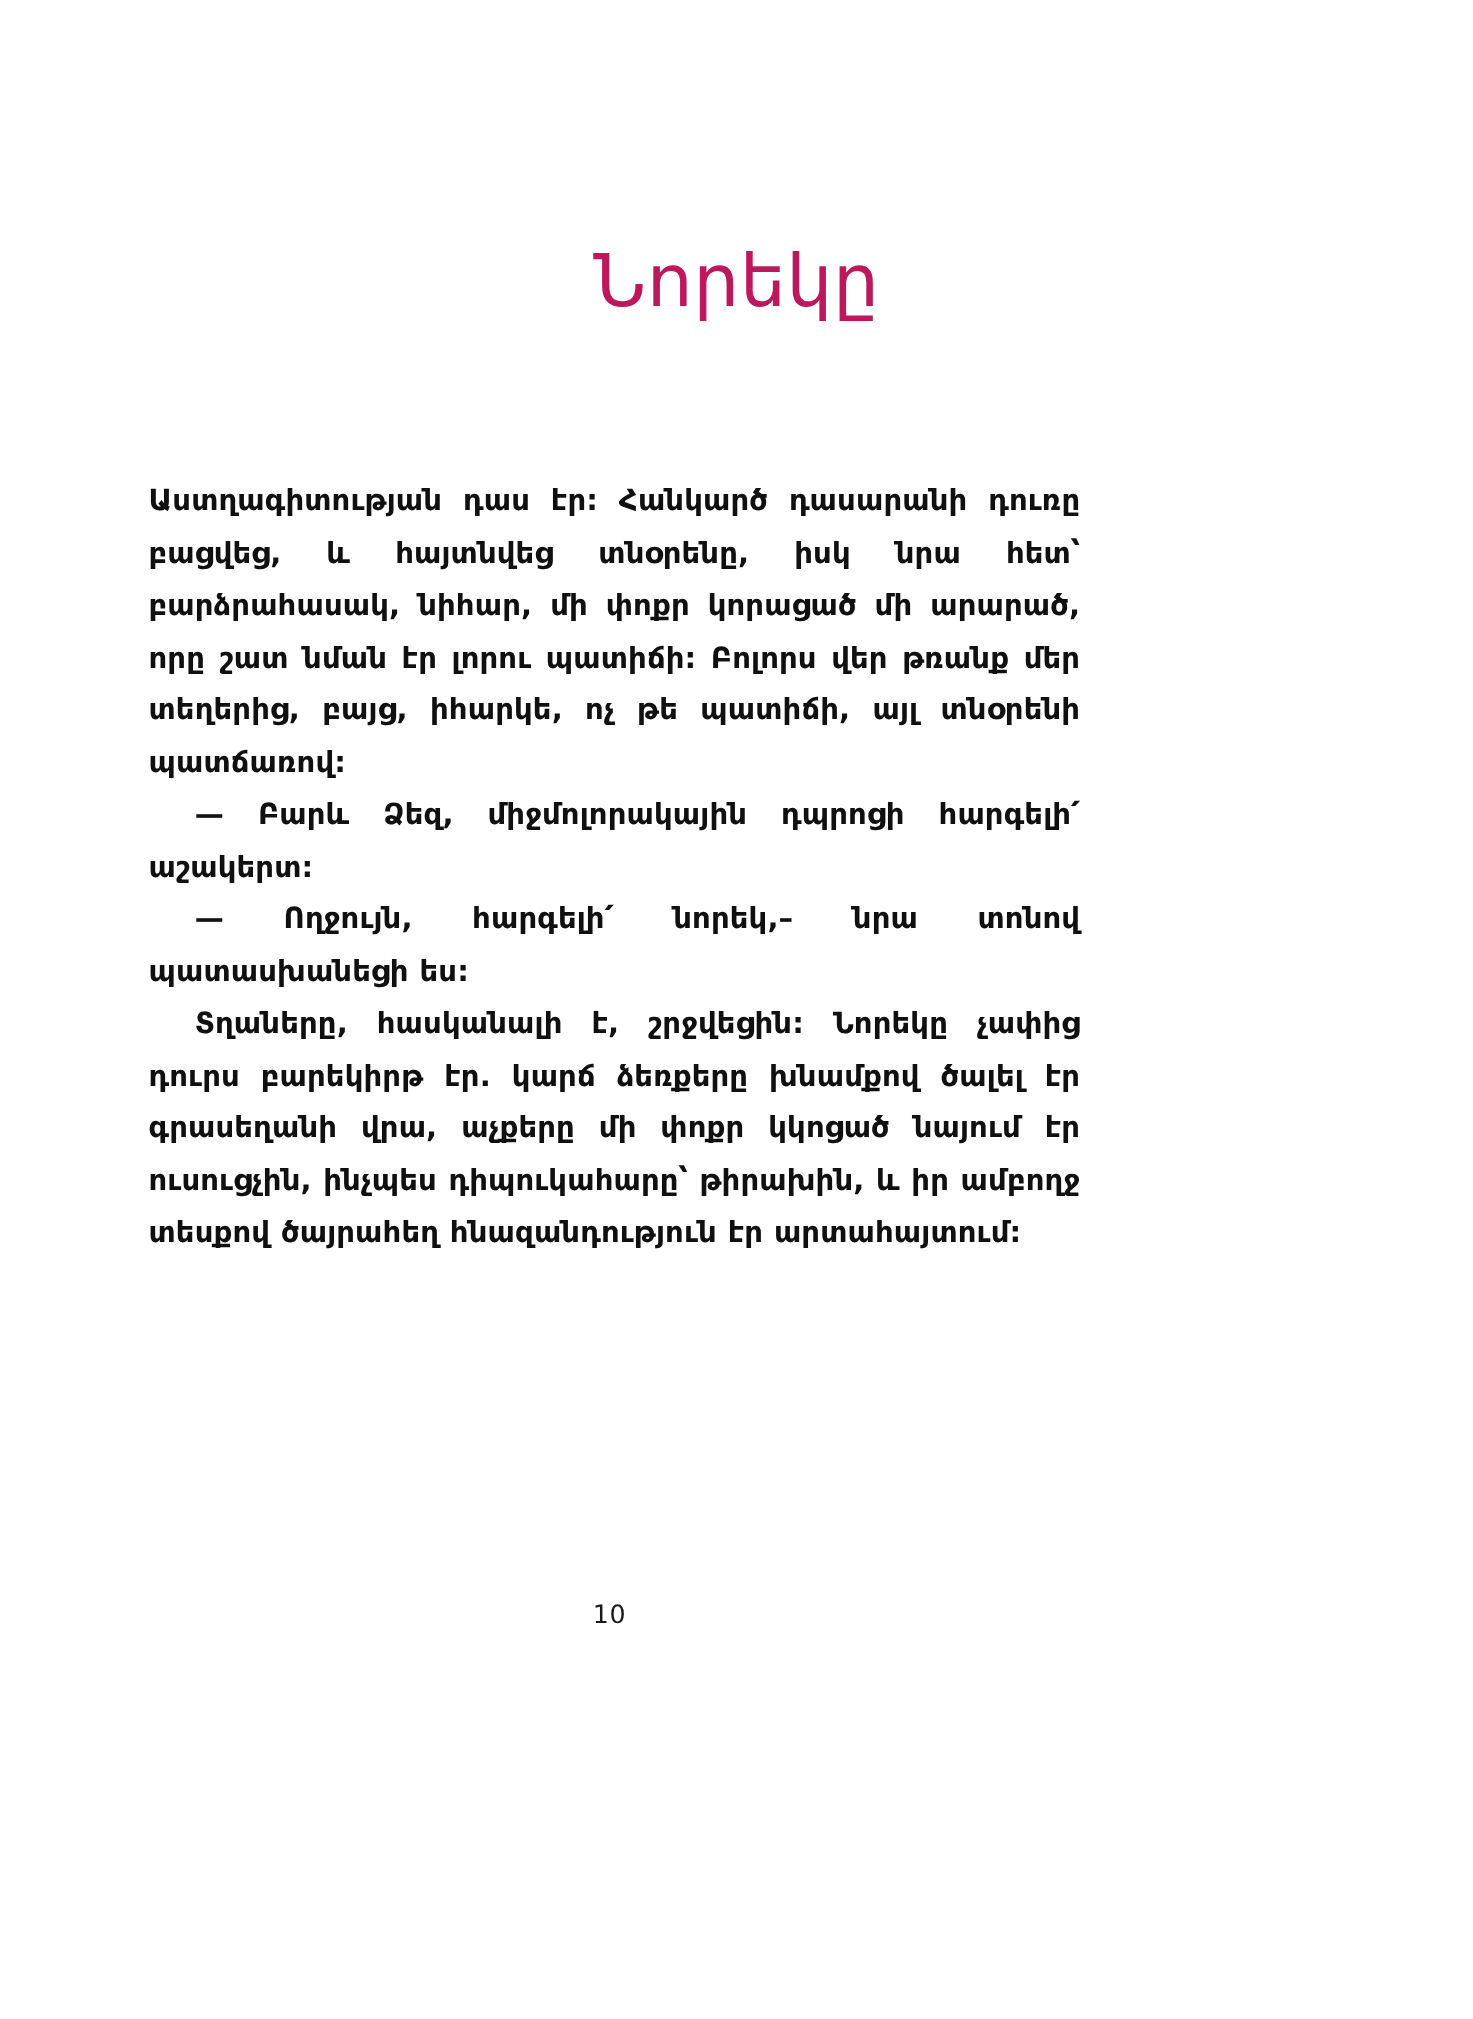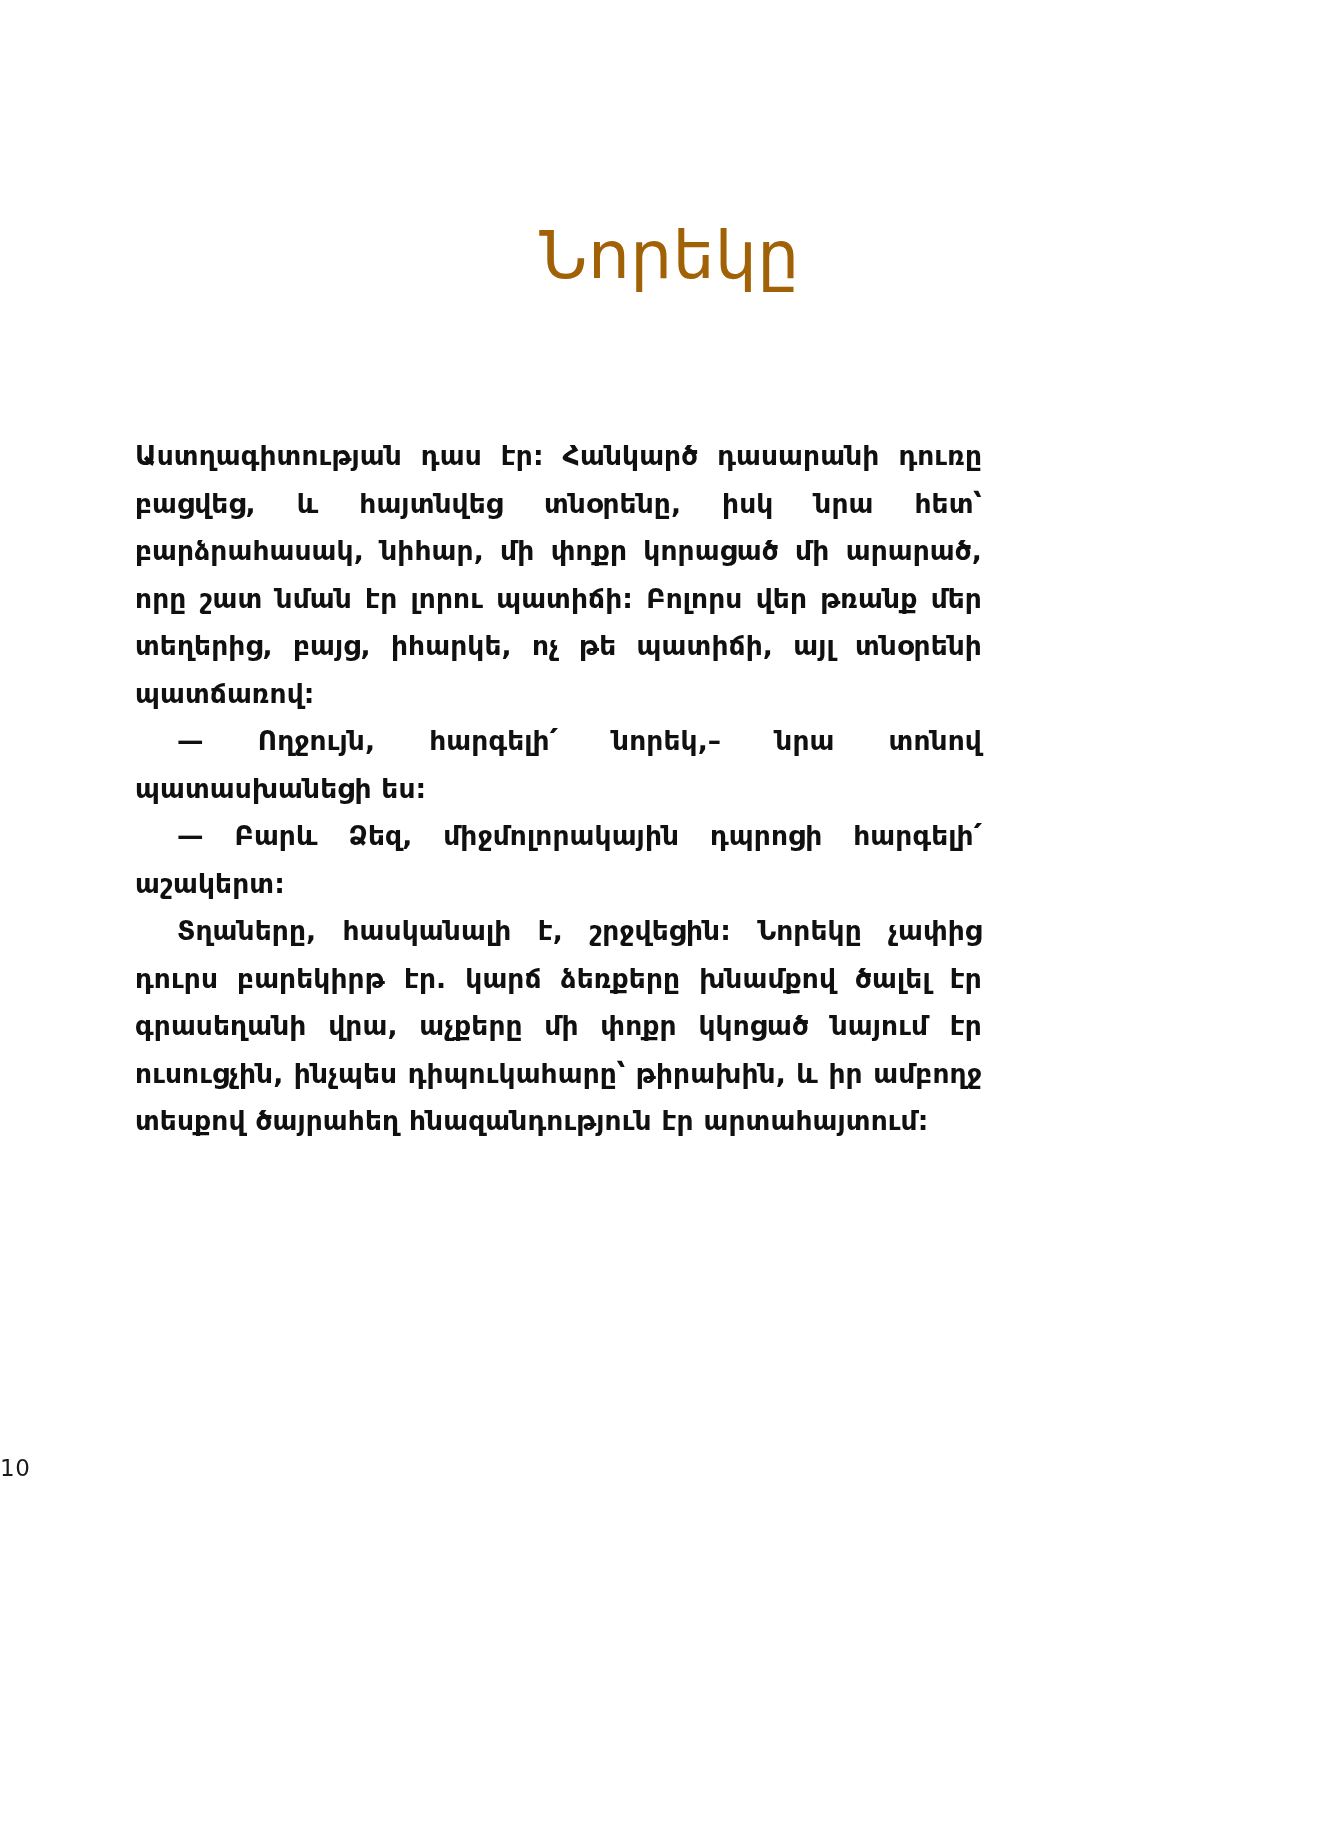--- a/index.html
+++ b/index.html
@@ -23,21 +23,21 @@
     left: 0;
     top: 176px;
     width: 1339px;
     text-align: center;
   }
   .book-title {
     display: inline-block;
     font-family: "DejaVu Sans", sans-serif;
     font-size: 66px;
     font-weight: 400;
-    color: #a16207;
+    color: #be185d;
     letter-spacing: 0.5px;
     line-height: 1.1;
     white-space: nowrap;
   }
 
   
   .text-column {
     position: absolute;
     left: 135px;
     top: 432px;
@@ -59,43 +59,43 @@
   .para.indent {
     text-indent: 42px;
   }
 
   
   .folio-block {
     position: absolute;
     left: 0;
     top: 1455px;
     width: 1108px;
-    text-align: left;
+    text-align: center;
   }
   .folio {
     display: inline-block;
     font-family: "DejaVu Sans", sans-serif;
     font-size: 23px;
     color: #1a1a1a;
     letter-spacing: 0.5px;
   }
 </style>
 </head>
 <body>
 
 <div class="page">
 
   <div class="title-block">
     <h1 class="book-title">Նորեկը</h1>
   </div>
 
   <div class="text-column">
     <p class="para">Աստղագիտության դաս էր: Հանկարծ դասարանի դուռը բացվեց, և հայտնվեց տնօրենը, իսկ նրա հետ՝ բարձրահասակ, նիհար, մի փոքր կորացած մի արարած, որը շատ նման էր լորու պատիճի: Բոլորս վեր թռանք մեր տեղերից, բայց, իհարկե, ոչ թե պատիճի, այլ տնօրենի պատճառով:</p>
+    <p class="para indent">— Բարև Ձեզ, միջմոլորակային դպրոցի հարգելի՛ աշակերտ:</p>
     <p class="para indent">— Ողջույն, հարգելի՛ նորեկ,– նրա տոնով պատասխանեցի ես:</p>
-    <p class="para indent">— Բարև Ձեզ, միջմոլորակային դպրոցի հարգելի՛ աշակերտ:</p>
     <p class="para indent">Տղաները, հասկանալի է, շրջվեցին: Նորեկը չափից դուրս բարեկիրթ էր. կարճ ձեռքերը խնամքով ծալել էր գրասեղանի վրա, աչքերը մի փոքր կկոցած նայում էր ուսուցչին, ինչպես դիպուկահարը՝ թիրախին, և իր ամբողջ տեսքով ծայրահեղ հնազանդություն էր արտահայտում:</p>
   </div>
 
   <div class="folio-block">
     <span class="folio">10</span>
   </div>
 
 </div>
 
 </body></html>

